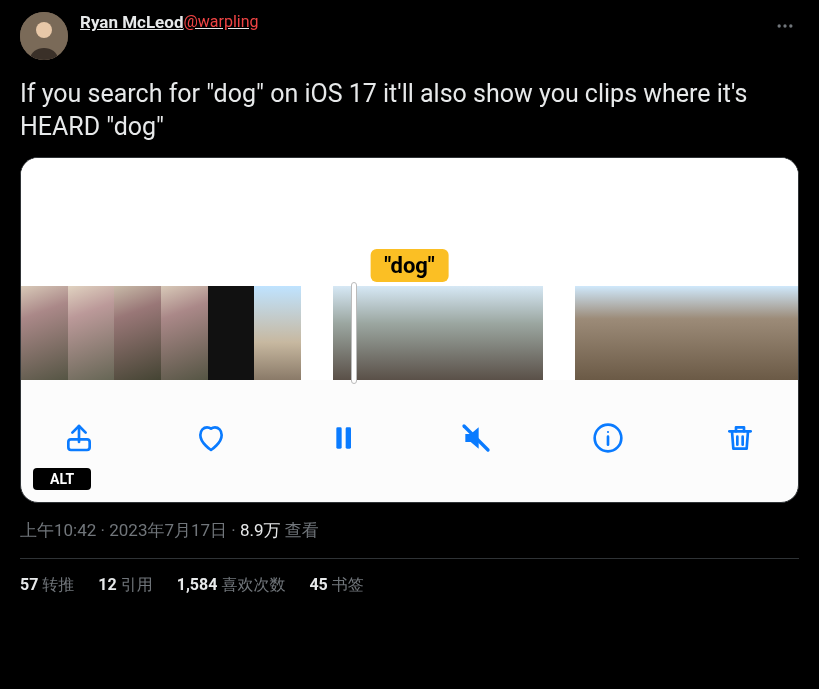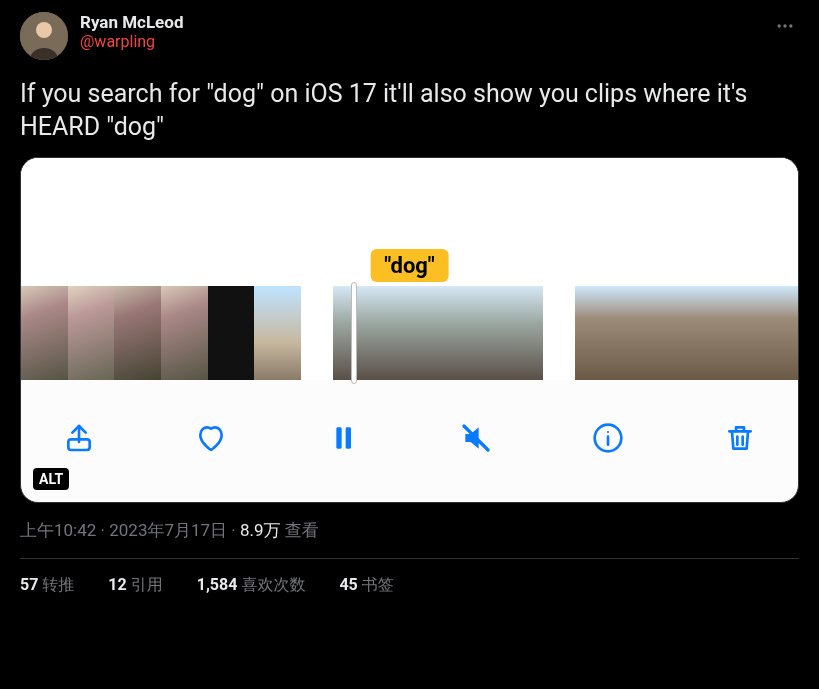--- a/index.html
+++ b/index.html
@@ -23,21 +23,21 @@
   .avatar {
     width: 48px;
     height: 48px;
     border-radius: 50%;
     flex-shrink: 0;
     background: linear-gradient(135deg, #8a7a6a 0%, #5a4a3a 100%);
     overflow: hidden;
     position: relative;
   }
   .avatar svg { width: 100%; height: 100%; }
-  .userblock { display: flex; flex-direction: column; }
+  .userblock { display: flex; flex-direction: row; text-decoration: underline; }
   .display-name { font-weight: 700; font-size: 17px; color: #e7e9ea; line-height: 1.2; }
   .handle { font-size: 16px; color: #ef4444; line-height: 1.3; }
   .more {
     position: absolute;
     right: 0;
     top: 0;
     color: #71767b;
     cursor: pointer;
     padding: 4px;
   }
@@ -128,37 +128,37 @@
   .tbtn svg { width: 32px; height: 32px; stroke: currentColor; fill: none; stroke-width: 2; }
   .tbtn.pause svg { fill: currentColor; stroke: none; }
   .alt-badge {
     position: absolute;
     left: 12px;
     bottom: 12px;
     background: #000;
     color: #fff;
     font-weight: 700;
     font-size: 14px;
-    padding: 3px 6px;
+    padding: 3px 17px;
     border-radius: 4px;
   }
   .meta {
     margin-top: 16px;
     font-size: 17px;
     color: #71767b;
   }
   .meta .views-count { font-weight: 400; color: #e7e9ea; }
   .divider {
     height: 1px;
     background: #2f3336;
     margin-top: 16px;
   }
   .stats {
     display: flex;
-    gap: 34px;
+    gap: 24px;
     padding: 16px 0;
     font-size: 16px;
     color: #71767b;
   }
   .stats .count { font-weight: 700; color: #e7e9ea; margin-right: 4px; }
 
   
   .f-a { background: linear-gradient(160deg,#d8c9b8 0%,#a88 30%,#554 100%); }
   .f-b { background: linear-gradient(160deg,#e0d2c0 0%,#b99 30%,#665 100%); }
   .f-c { background: linear-gradient(160deg,#c8baa8 0%,#977 30%,#443 100%); }

